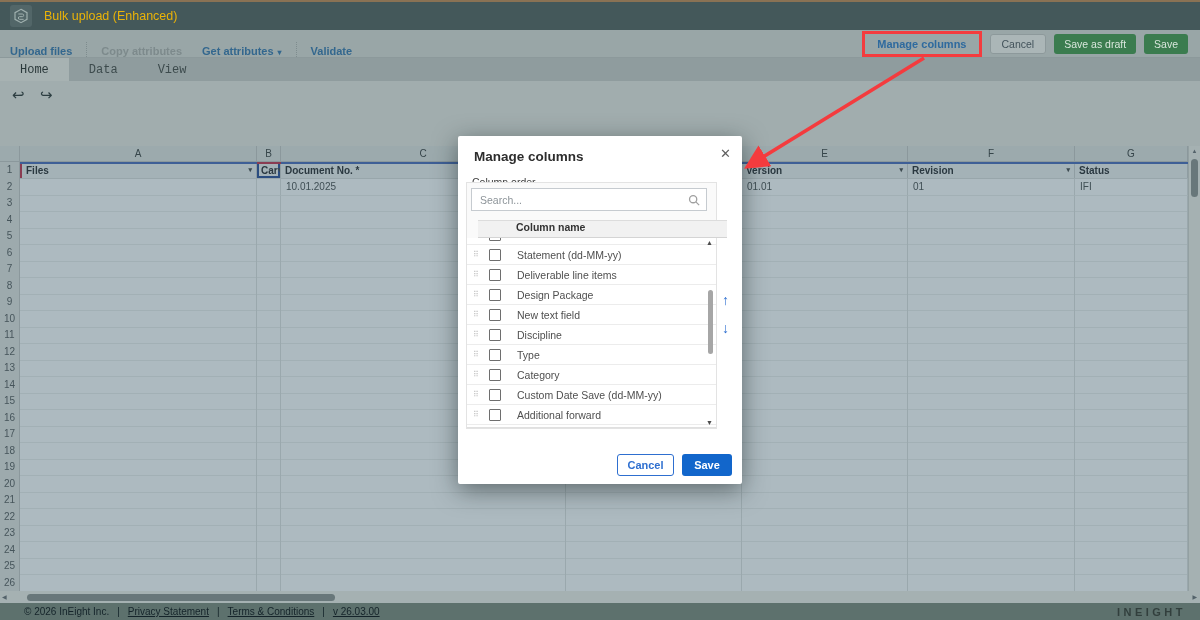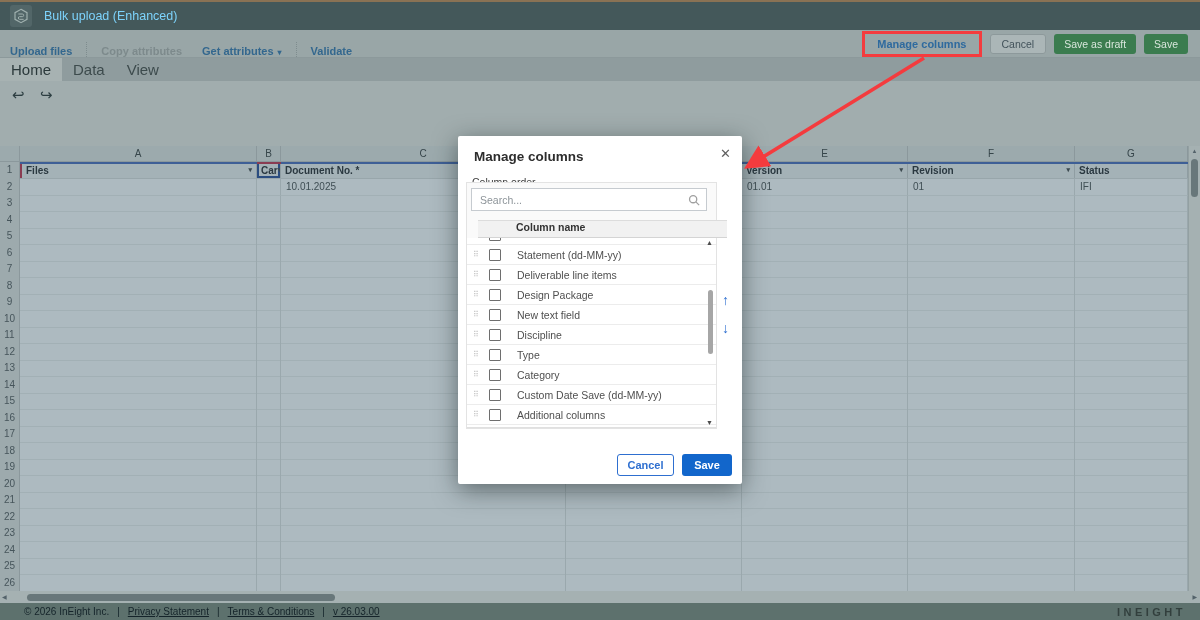--- a/index.html
+++ b/index.html
@@ -5,36 +5,36 @@
   * { margin:0; padding:0; box-sizing:border-box; }
   body { font-family:"Liberation Sans", sans-serif; }
   .screen { position:relative; width:1200px; height:620px; background:#a1adae; overflow:hidden; }
 
   
   .topline { position:absolute; top:0; left:0; right:0; height:2px; background:#8a7254; }
 
   
   .appbar { position:absolute; top:2px; left:0; right:0; height:28px; background:#44585a; display:flex; align-items:center; }
   .logo-tile { margin-left:10px; width:22px; height:22px; background:#526668; border-radius:3px; display:flex; align-items:center; justify-content:center; }
-  .app-title { margin-left:12px; color:#7dd3fc; font-size:12.5px; }
+  .app-title { margin-left:12px; color:#eab308; font-size:12.5px; }
 
   
   .toolbar { position:absolute; top:30px; left:0; right:0; height:28px; background:#99a6a7; border-bottom:1px solid #8c999b; display:flex; align-items:flex-end; }
   .tb-link { font-size:11px; font-weight:600; color:#33678e; margin:0 10px; cursor:pointer; white-space:nowrap; }
   .tb-link.disabled { color:#7d8a8c; }
   .tb-caret { font-size:8px; margin-left:4px; }
   .tb-sep { width:1px; height:15px; border-left:1px dotted #7e8c8e; margin:0 4px; }
   .tb-right { margin-left:auto; display:flex; align-items:center; gap:8px; margin-right:12px; }
   .red-box { border:3px solid #f43b3e; padding:4px 12px; font-size:11px; font-weight:600; color:#2e6a9e; white-space:nowrap; cursor:pointer; }
   .btn-cancel-top { background:#abb6b7; border:1px solid #8d999b; border-radius:3px; color:#42525a; font-size:10.5px; padding:3px 11px; cursor:pointer; white-space:nowrap; }
   .btn-green { background:#3b7c4f; border:none; border-radius:3px; color:#d9e6dc; font-size:10.5px; padding:4px 10px; cursor:pointer; white-space:nowrap; }
 
   
   .tabbar { position:absolute; top:58px; left:0; right:0; height:23px; background:#8f9c9e; display:flex; }
-  .tab { font-size:15px; color:#3d4b4d; padding:0 11px; display:flex; align-items:center; cursor:pointer; }
+  .tab { font-size:12px; color:#3d4b4d; padding:0 20px; display:flex; align-items:center; cursor:pointer;font-family:Liberation Mono, monospace; }
   .tab.active { background:#a7b2b2; color:#2b393b; }
 
   
   .quickbar { position:absolute; top:81px; left:0; right:0; height:30px; background:#a1adae; }
   .qb-icon { position:absolute; top:5px; font-size:15px; color:#2d3e42; cursor:pointer; }
 
   
   .formulabar { position:absolute; top:111px; left:0; right:0; height:29px; background:#a9b5b6; border-top:1px solid #95a2a3; border-bottom:1px solid #95a2a3; display:flex; align-items:center; }
   .namebox { margin-left:12px; width:78px; height:20px; background:#b1bcbd; border:1px solid #8d9a9c; display:flex; align-items:center; justify-content:space-between; padding:0 6px; font-size:10.5px; color:#3b4a4e; cursor:pointer; }
   .namebox .caret { font-size:7px; color:#3c4b50; }
@@ -327,21 +327,21 @@
         <span class="m-label">Category</span>
       </div>
       <div class="m-row">
         <span class="drag">⠿</span>
         <span class="cbx"></span>
         <span class="m-label">Custom Date Save (dd-MM-yy)</span>
       </div>
       <div class="m-row">
         <span class="drag">⠿</span>
         <span class="cbx"></span>
-        <span class="m-label">Additional columns</span>
+        <span class="m-label">Additional forward</span>
       </div>
       <div class="m-row">
         
         
         
       </div>
       <span class="ltri-up">▲</span>
       <div class="lthumb"></div>
       <span class="ltri-down">▼</span>
     </div>

